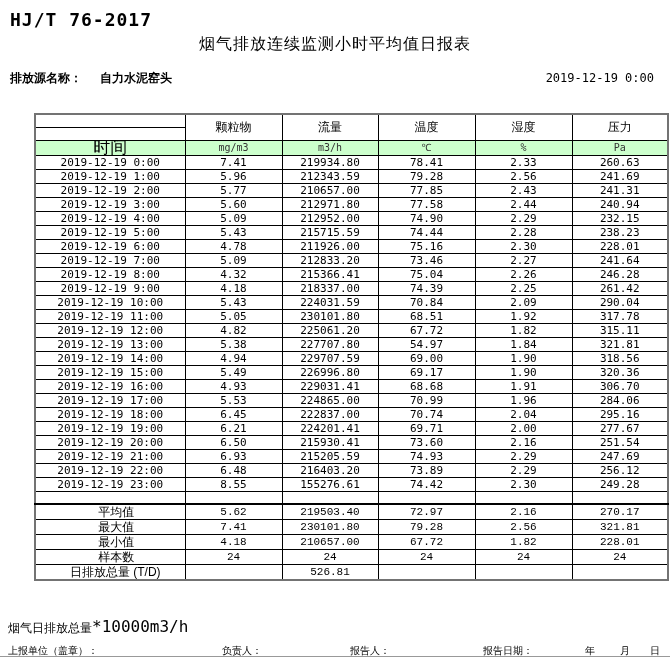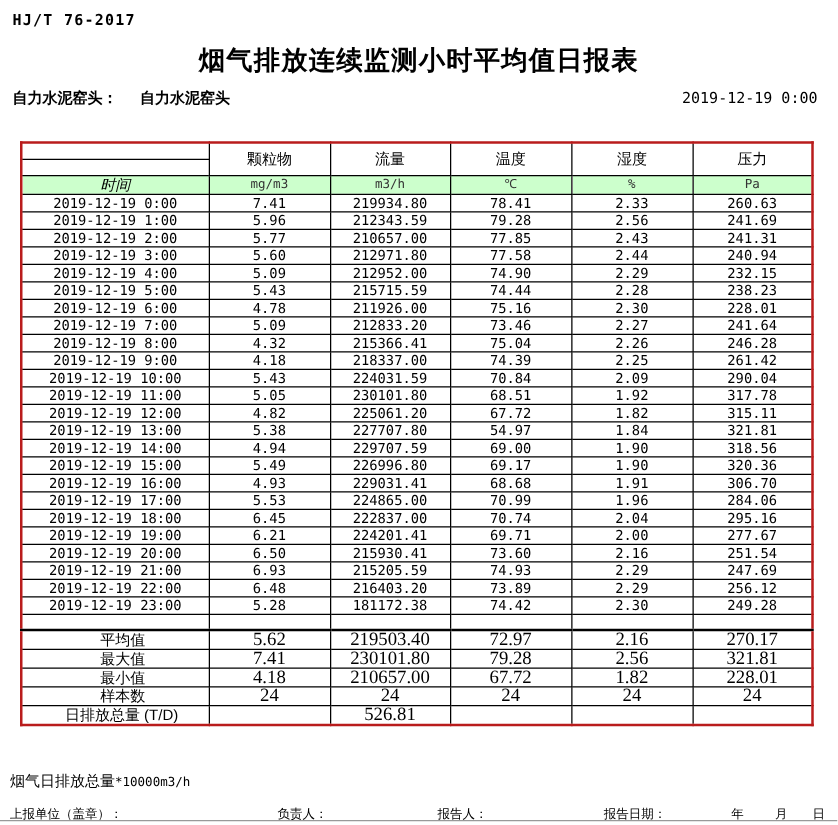--- a/index.html
+++ b/index.html
@@ -6,75 +6,75 @@
   html, body { background: #ffffff; }
   body {
     width: 670px; height: 660px; position: relative; overflow: hidden;
     font-family: "Liberation Sans", sans-serif; color: #000;
   }
   .mono { font-family: "DejaVu Sans Mono", monospace; }
 
   .std-code {
     position: absolute; top: 9px; left: 10px;
     font-family: "DejaVu Sans Mono", monospace;
-    font-weight: bold; font-size: 12px; letter-spacing: 1px; text-align: right;
+    font-weight: bold; font-size: 18px; letter-spacing: 1px; text-align: right;
   }
   .report-title {
     position: absolute; top: 34px; left: 0; width: 100%;
-    text-align: center; font-weight: bold; font-size: 21px; letter-spacing: 1px;
+    text-align: center; font-weight: normal; font-size: 16px; letter-spacing: 1px;
   }
   .meta-left {
     position: absolute; top: 70px; left: 10px;
     font-weight: bold; font-size: 12px;
   }
   .meta-left .src-name { margin-left: 18px; }
   .meta-right {
     position: absolute; top: 71px; right: 16px;
     font-family: "DejaVu Sans Mono", monospace; font-size: 12px;
   }
 
   table.report {
-    position: absolute; top: 113px; left: 16px; width: 633px;
+    position: absolute; top: 113px; left: 34px; width: 633px;
     border-collapse: collapse; table-layout: fixed;
-    border: 2px solid #b91c1c;
+    border: 2px solid #737373;
   }
   table.report th, table.report td {
     border: 1px solid #000; padding: 0;
     text-align: center; vertical-align: middle;
     font-size: 12px; font-weight: normal;
     height: 13px; line-height: 13px;
     overflow: hidden; white-space: nowrap;
   }
   thead tr.split-row td { height: 12px; }
   thead th.col-head { height: 26px; font-size: 12px; }
   tr.unit-row td { background: #ccffcc; }
   tr.unit-row td.unit {
     font-family: "DejaVu Sans Mono", monospace; font-size: 10px; color: #333;
     height: 14px; line-height: 14px;
   }
-  tr.unit-row td.time-head { font-size: 12px; height: 14px; line-height: 14px; font-style: italic; }
+  tr.unit-row td.time-head { font-size: 17px; height: 14px; line-height: 14px; }
   tbody#rows td {
     font-family: "DejaVu Sans Mono", monospace; font-size: 11px;
     height: 13px; line-height: 13px;
   }
   tbody#spacer td { height: 13px; }
   tbody#summary td {
     height: 14px; line-height: 14px;
-    font-family: Liberation Serif, serif; font-size: 15px;
+    font-family: Liberation Mono, monospace; font-size: 11px;
   }
   tbody#summary td.sum-label {
     font-family: "Liberation Sans", sans-serif; font-size: 12px; padding-left: 12px;
   }
   tbody#summary tr:first-child td { border-top: 2px solid #000; }
   tbody#summary td.left-label { text-align: center; padding-left: 10px; }
 
   .footer-note {
     position: absolute; top: 617px; left: 8px; font-size: 12px;
   }
-  .footer-note .mono-part { font-family: "DejaVu Sans Mono", monospace; font-size: 10px; }
+  .footer-note .mono-part { font-family: "DejaVu Sans Mono", monospace; font-size: 16px; }
   .footer-row { position: absolute; top: 644px; left: 0; width: 100%; height: 16px; font-size: 10px; }
   .footer-row span { position: absolute; white-space: nowrap; }
   .f-unit  { left: 8px;   font-weight: normal; }
   .f-mgr   { left: 222px; }
   .f-rep   { left: 350px; }
   .f-date  { left: 483px; }
   .f-year  { left: 585px; }
   .f-month { left: 620px; }
   .f-day   { left: 650px; }
   .bottom-line {
@@ -82,21 +82,21 @@
     border-top: 1px solid #999;
   }
 </style>
 </head>
 <body>
 
 <div class="std-code">HJ/T  76-2017</div>
 <div class="report-title">烟气排放连续监测小时平均值日报表</div>
 
 <div class="meta-left">
-  <span>自力水泥窑头：</span><span class="src-name">自力水泥窑头</span>
+  <span>排放源名称：</span><span class="src-name">自力水泥窑头</span>
 </div>
 <div class="meta-right">2019-12-19 0:00</div>
 
 <table class="report">
   <colgroup>
     <col style="width:150px">
       <col style="width:97px">
       <col style="width:96px">
     <col style="width:97px">
       <col style="width:97px">
@@ -303,22 +303,22 @@
       <tr>
         <td class="mono">2019-12-19 22:00</td>
         <td>6.48</td>
         <td>216403.20</td>
         <td>73.89</td>
         <td>2.29</td>
         <td>256.12</td>
       </tr>
       <tr>
         <td class="mono">2019-12-19 23:00</td>
-        <td>5.28</td>
-        <td>181172.38</td>
+        <td>8.55</td>
+        <td>155276.61</td>
         <td>74.42</td>
         <td>2.30</td>
         <td>249.28</td>
       </tr>
     </tbody>
   <tbody id="spacer">
     <tr>
       <td></td>
         <td></td>
         <td></td>

